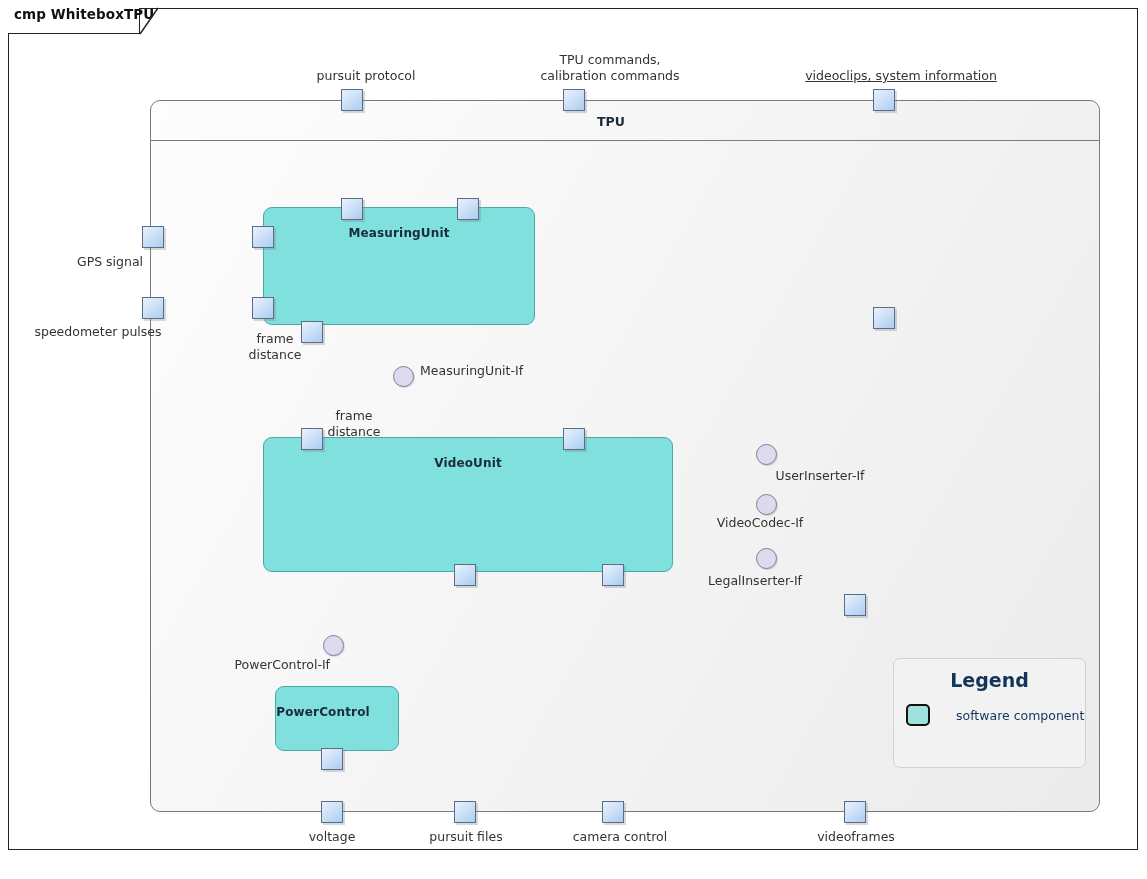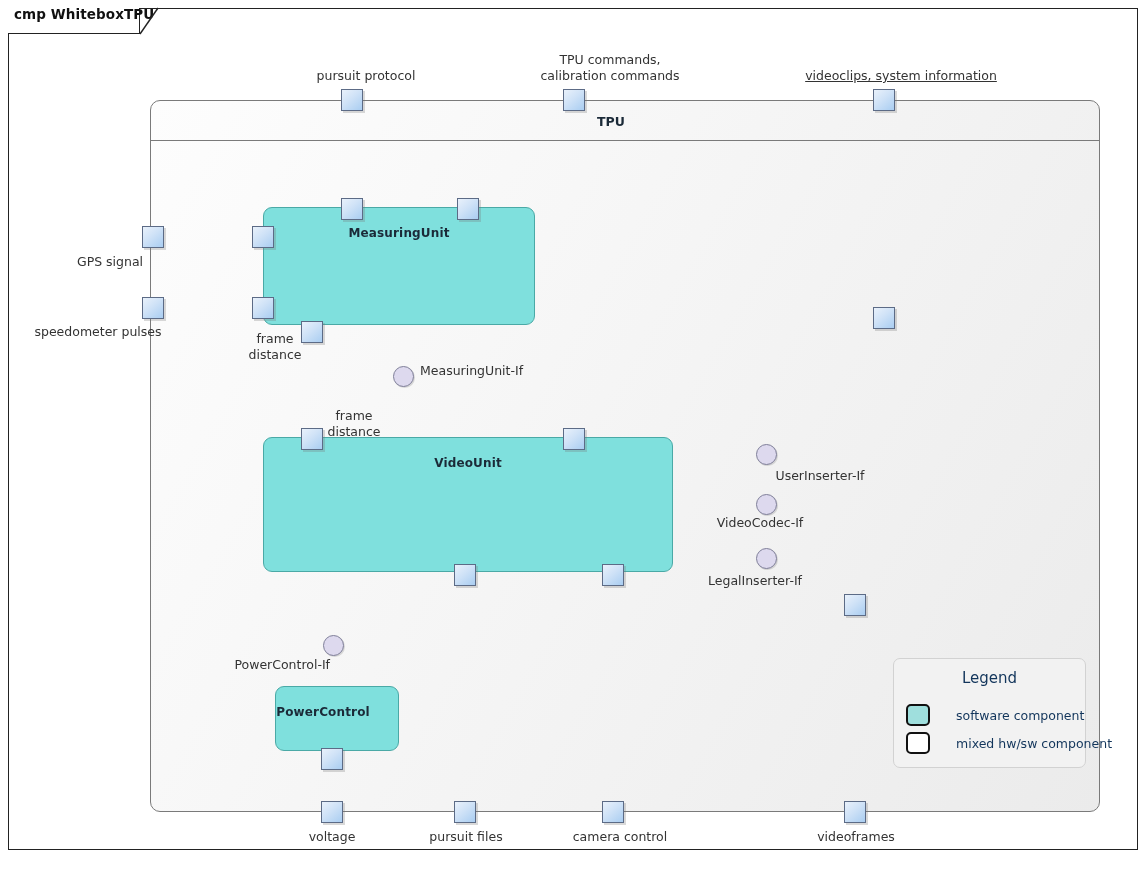--- a/index.html
+++ b/index.html
@@ -42,21 +42,21 @@
   .lbl{position:absolute;font-size:12.5px;color:#333;white-space:nowrap;}
   .lbl.c{transform:translateX(-50%);text-align:center;}
   .lbl.r{transform:translateX(-100%);text-align:right;}
   .lbl2{position:absolute;font-size:12.5px;color:#333;text-align:center;line-height:16px;
         transform:translateX(-50%);}
 
   
   .legend{position:absolute;box-sizing:border-box;border:1px solid #d2d2d2;border-radius:7px;
           background:#f2f2f2;}
   .legend-title{position:absolute;width:100%;text-align:center;top:10px;
-                font-size:15px;font-weight:normal;color:#12355b;}
+                font-size:19px;font-weight:bold;color:#12355b;}
   .legend-row{position:absolute;display:flex;align-items:center;gap:26px;}
   .swatch{width:24px;height:22px;border:2px solid #111;border-radius:5px;box-sizing:border-box;}
   .sw-soft{background:#9fdfdd;}
   .sw-mixed{background:#ffffff;}
   .legend-text{font-size:12.5px;color:#12355b;white-space:nowrap;}
 
   
   .ball{position:absolute;width:19px;height:19px;border-radius:50%;
         border:1.3px solid #7f7f99;background:#ddd9ee;box-shadow:1px 1px 0 rgba(120,120,120,.25);}
 </style>
@@ -258,19 +258,15 @@
   <div class="lbl c" style="left:772px;top:468px;margin-left:48px;">UserInserter-If</div>
   <div class="lbl c" style="left:760px;top:515px;">VideoCodec-If</div>
   <div class="lbl c" style="left:755px;top:573px;">LegalInserter-If</div>
 
   <div class="legend" style="left:893px;top:658px;width:193px;height:110px;">
     <div class="legend-title">Legend</div>
     <div class="legend-row" style="left:12px;top:45px;">
       <span class="swatch sw-soft"></span>
       <span class="legend-text">software component</span>
     </div>
-    <div class="legend-row" style="left:12px;top:73px;">
-      <span class="swatch sw-mixed"></span>
-      <span class="legend-text">mixed hw/sw component</span>
-    </div>
   </div>
 
 </div>
 
 </body></html>

